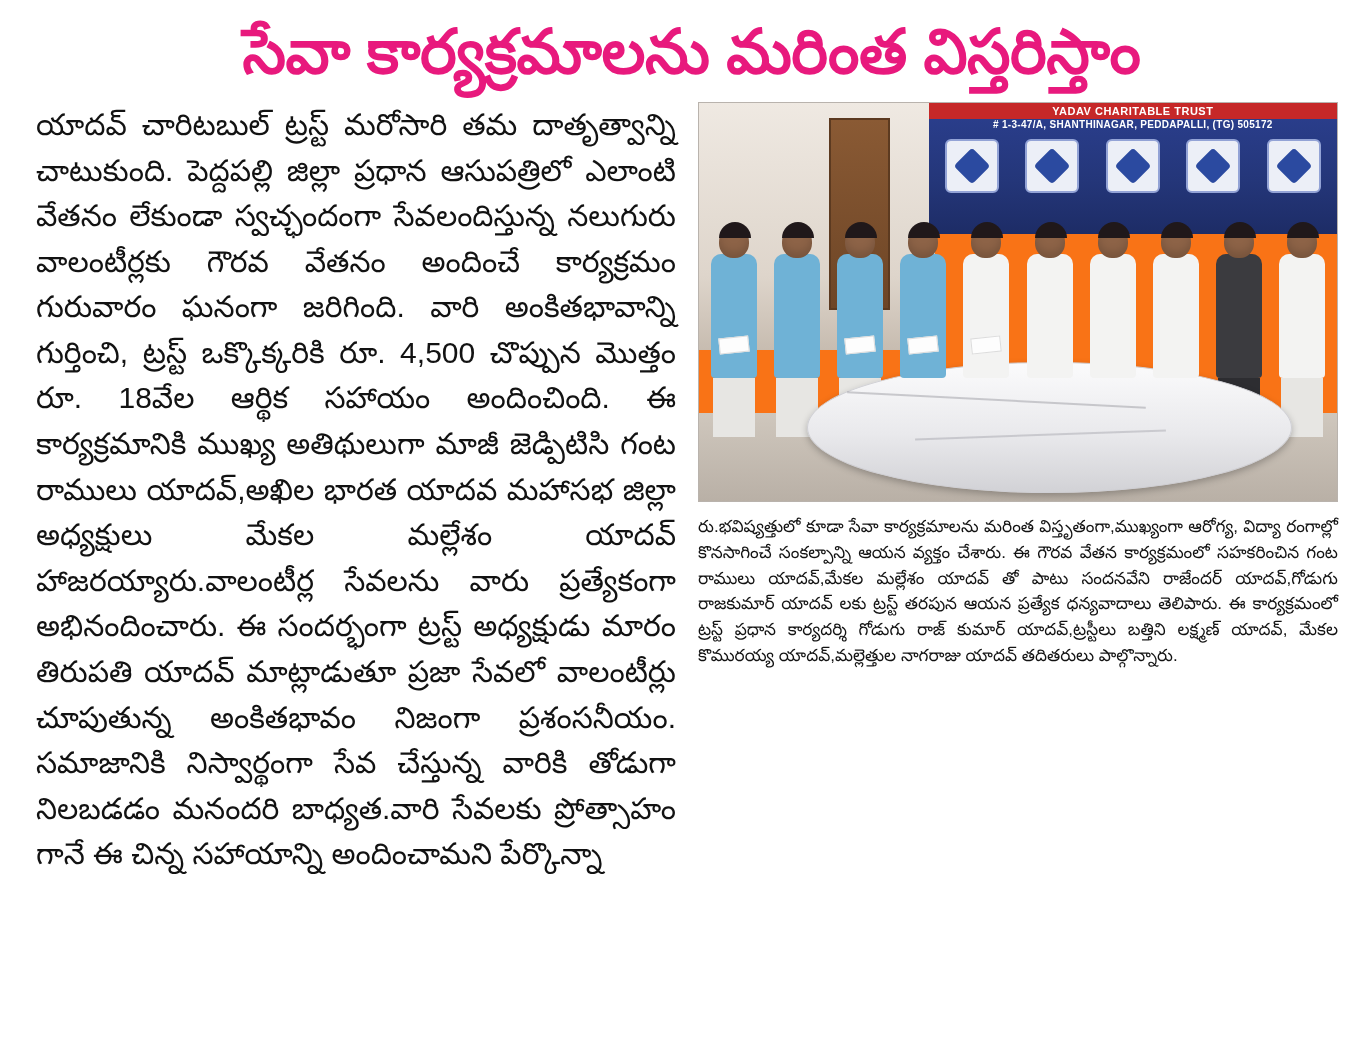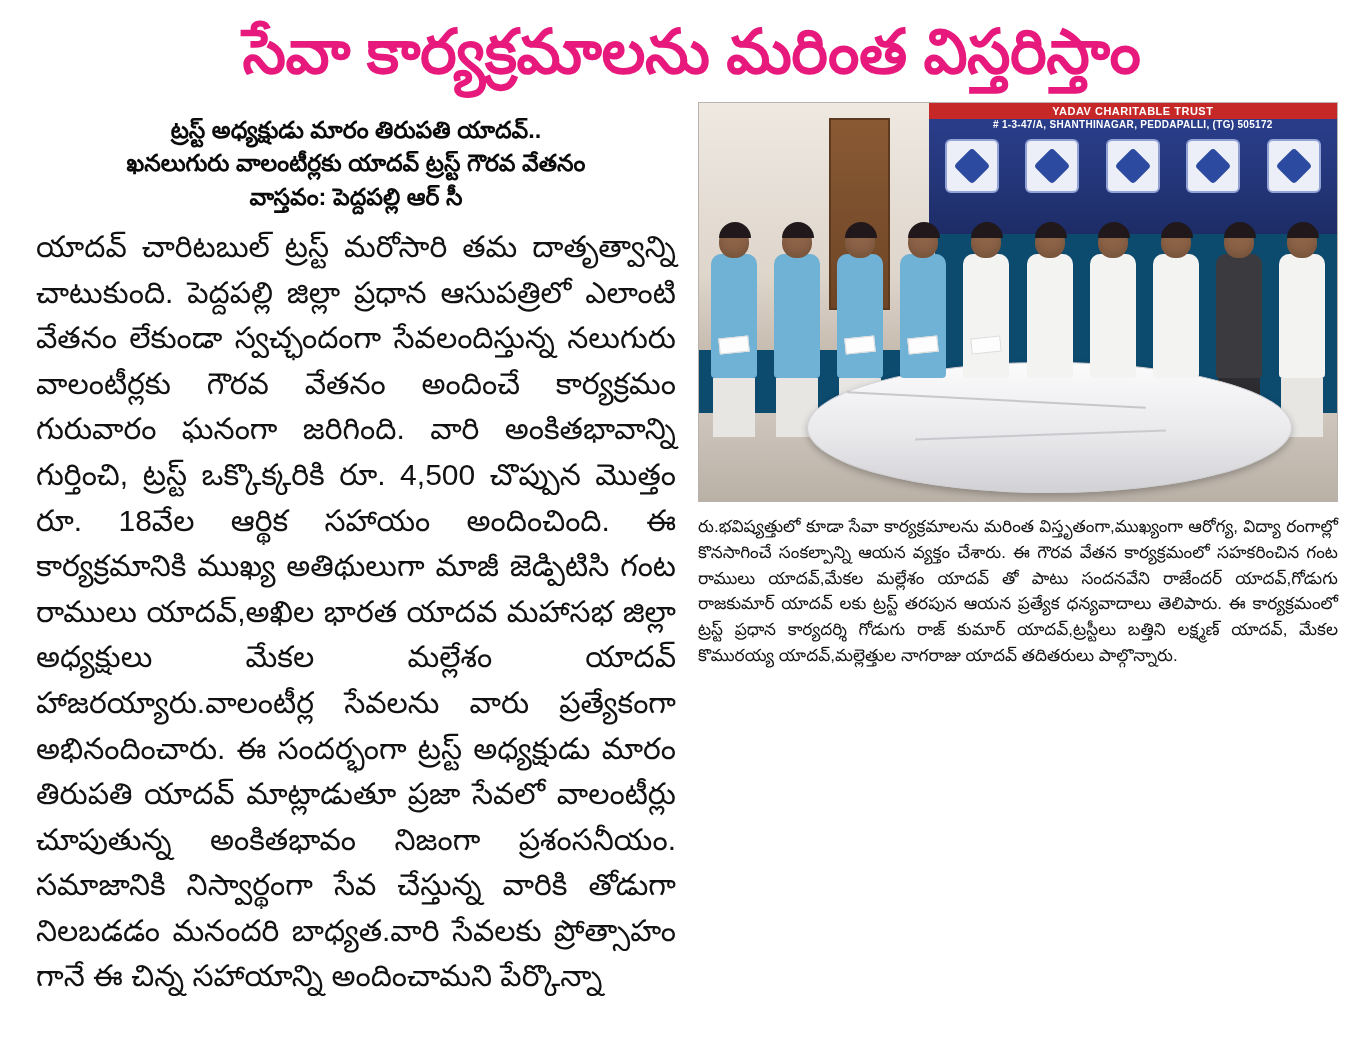--- a/index.html
+++ b/index.html
@@ -83,21 +83,21 @@
     font-size: 17px;
     line-height: 1.52;
   }
 
   
   .photo {
     width: 640px;
     height: 400px;
     position: relative;
     overflow: hidden;
-    background: #0c4a6e;
+    background: #f97316;
     border: 1px solid #b9b3ad;
   }
   .photo .banner {
     position: absolute;
     left: 36%;
     top: 0;
     width: 64%;
     height: 33%;
     background: linear-gradient(180deg,#2b3f8f 0%, #243679 60%, #1d2c66 100%);
   }
@@ -266,25 +266,20 @@
 <body>
 
 <div class="page">
 
   <h1 class="headline">సేవా కార్యక్రమాలను మరింత విస్తరిస్తాం</h1>
 
   <div class="body-wrap">
 
     <div class="col-left">
 
-      <div class="deck">
-        <span class="deck-line">ట్రస్ట్ అధ్యక్షుడు మారం తిరుపతి యాదవ్..</span>
-        <span class="deck-line">ఖనలుగురు వాలంటీర్లకు యాదవ్ ట్రస్ట్ గౌరవ వేతనం</span>
-        <span class="deck-line">వాస్తవం: పెద్దపల్లి ఆర్ సీ</span>
-      </div>
 
       <div class="article">
         <p>యాదవ్ చారిటబుల్ ట్రస్ట్ మరోసారి తమ దాతృత్వాన్ని చాటుకుంది. పెద్దపల్లి జిల్లా ప్రధాన ఆసుపత్రిలో ఎలాంటి వేతనం లేకుండా స్వచ్ఛందంగా సేవలందిస్తున్న నలుగురు వాలంటీర్లకు గౌరవ వేతనం అందించే కార్యక్రమం గురువారం ఘనంగా జరిగింది. వారి అంకితభావాన్ని గుర్తించి, ట్రస్ట్ ఒక్కొక్కరికి రూ. 4,500 చొప్పున మొత్తం రూ. 18వేల ఆర్థిక సహాయం అందించింది. ఈ కార్యక్రమానికి ముఖ్య అతిథులుగా మాజీ జెడ్పిటిసి గంట రాములు యాదవ్,అఖిల భారత యాదవ మహాసభ జిల్లా అధ్యక్షులు మేకల మల్లేశం యాదవ్ హాజరయ్యారు.వాలంటీర్ల సేవలను వారు ప్రత్యేకంగా అభినందించారు. ఈ సందర్భంగా ట్రస్ట్ అధ్యక్షుడు మారం తిరుపతి యాదవ్ మాట్లాడుతూ ప్రజా సేవలో వాలంటీర్లు చూపుతున్న అంకితభావం నిజంగా ప్రశంసనీయం. సమాజానికి నిస్వార్థంగా సేవ చేస్తున్న వారికి తోడుగా నిలబడడం మనందరి బాధ్యత.వారి సేవలకు ప్రోత్సాహం గానే ఈ చిన్న సహాయాన్ని అందించామని పేర్కొన్నా</p>
       </div>
     </div>
 
     <div class="col-right">
 
       <div class="photo">
         <div class="wall-left">

